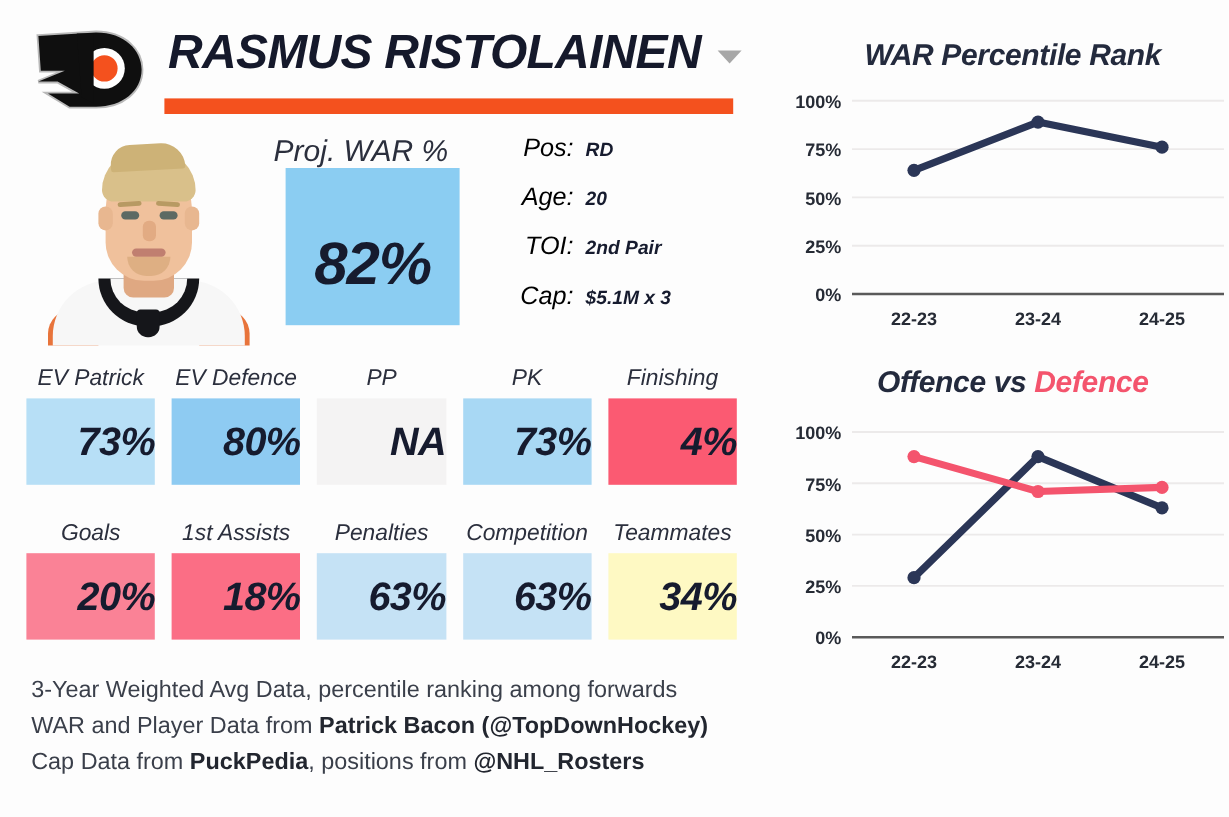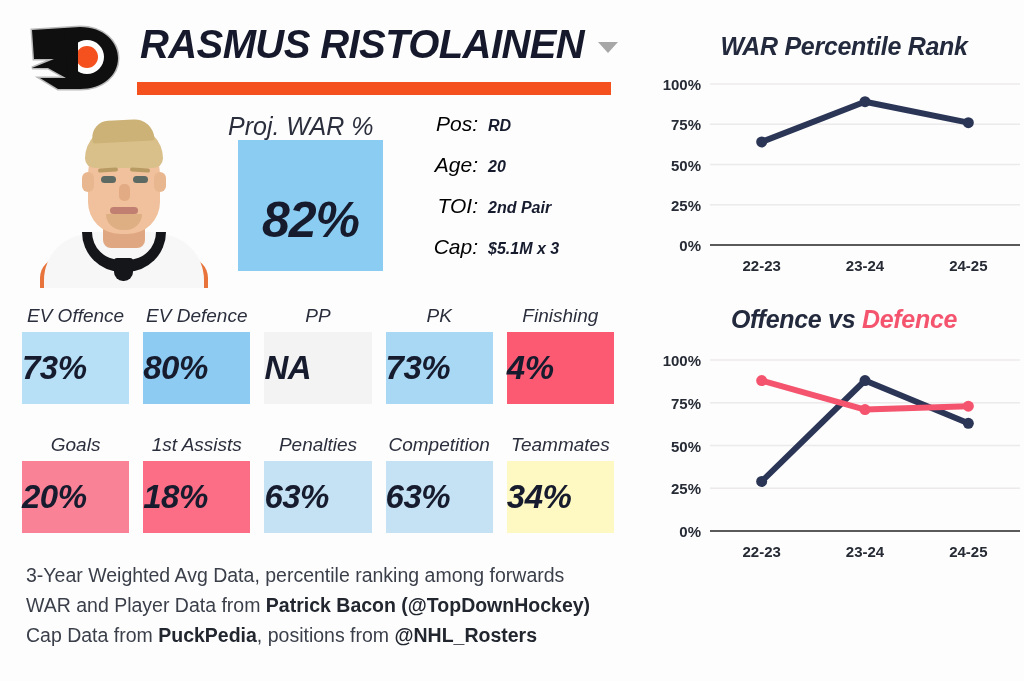--- a/index.html
+++ b/index.html
@@ -126,21 +126,21 @@
   }
   #grid-row1 { top: 305px; }
   #grid-row2 { top: 434px; }
   .stat-cell { display: flex; flex-direction: column; align-items: center; }
   .stat-label {
     font-size: 19px; font-style: italic; font-weight: 500; color: #2b2f3d;
     margin-bottom: 5px; white-space: nowrap;
   }
   .stat-box {
     width: 100%; height: 72px;
-    display: flex; align-items: center; justify-content: flex-start;
+    display: flex; align-items: center; justify-content: flex-end;
   }
   .stat-value {
     font-size: 33px; font-weight: 800; font-style: italic; color: #161b2e;
     letter-spacing: -0.5px;
   }
 
   
   #footer { position: absolute; left: 26px; top: 560px; width: 600px; }
   .foot-line {
     font-size: 19.5px; color: #3a3f4a; line-height: 30px;
@@ -230,21 +230,21 @@
         <span class="info-val">2nd Pair</span>
       </div>
       <div class="info-row">
         <span class="info-key">Cap:</span>
         <span class="info-val">$5.1M x 3</span>
       </div>
     </div>
 
     <div class="stat-grid" id="grid-row1">
       <div class="stat-cell">
-        <span class="stat-label">EV Offence</span>
+        <span class="stat-label">EV Patrick</span>
         <div class="stat-box" style="background: rgb(183, 223, 246);">
           <span class="stat-value">73%</span>
         </div>
       </div>
       <div class="stat-cell">
         <span class="stat-label">EV Defence</span>
         <div class="stat-box" style="background: rgb(142, 203, 242);">
           <span class="stat-value">80%</span>
         </div>
       </div>

